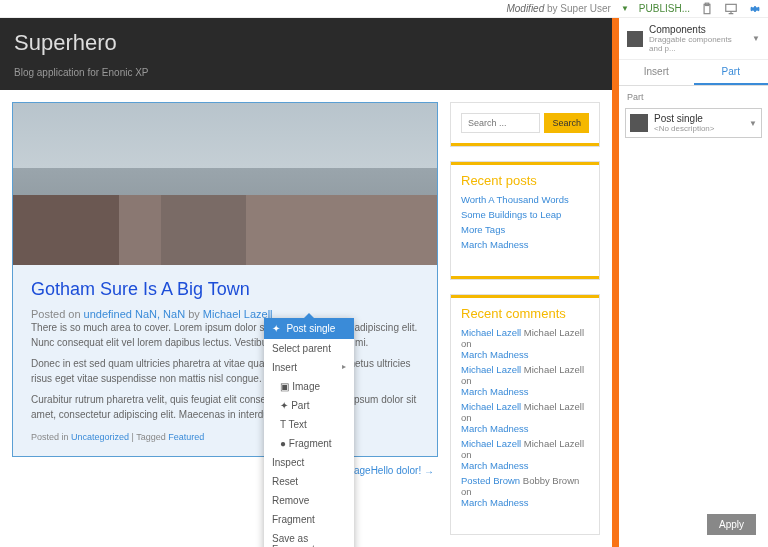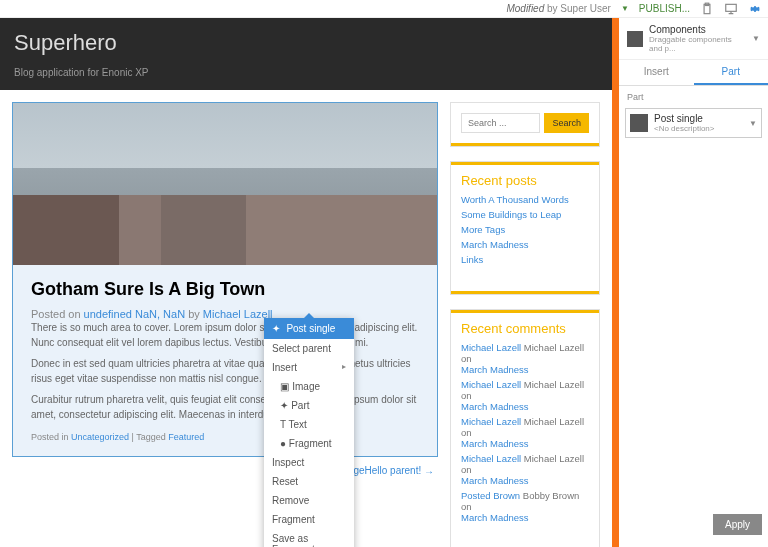--- a/index.html
+++ b/index.html
@@ -11,21 +11,21 @@
 .top .ic:last-child{color:#3a8bd8}
 .main{display:flex;height:529px}
 .canvas{flex:1;position:relative;overflow:hidden}
 .hdr{background:#2a2a2a;color:#ddd;padding:12px 14px}
 .hdr h1{font-size:22px;font-weight:400}.hdr p{font-size:10px;color:#999;margin-top:11px}
 .body{display:flex;gap:12px;padding:12px}
 .article{flex:1;border:1px solid #5a9fd4;background:#eaf2fa}
 .img{height:162px;background:linear-gradient(180deg,#b8c4cc 0%,#c5cfd5 40%,#9aa5ac 40%,#848e94 100%);position:relative;overflow:hidden}
 .img::after{content:"";position:absolute;bottom:0;left:0;right:0;height:70px;background:linear-gradient(90deg,#6b5852 0%,#6b5852 25%,#8a7872 25%,#8a7872 35%,#7a6b66 35%,#7a6b66 55%,#8f7d76 55%,#8f7d76 100%)}
 .ac{padding:14px 18px}
-.ac h2{color:#000000;font-size:18px;font-weight:700;margin-bottom:8px}
+.ac h2{color:#1d4ed8;font-size:18px;font-weight:400;margin-bottom:8px}
 .meta{font-size:11px;color:#888;margin-bottom:0}
 .meta a{color:#3a8bd8;text-decoration:none}
 .ac p{font-size:10px;color:#666;line-height:1.5;margin-bottom:6px}
 .pin{font-size:9px;color:#888;margin-top:10px}.pin a{color:#3a8bd8;text-decoration:none}
 .nav{display:flex;justify-content:flex-end;padding:8px 4px 0;font-size:10px}
 .nav a{color:#3a8bd8;text-decoration:none}
 .side{width:150px}
 .wid{border:1px solid #e0e0e0;background:#fff;margin-bottom:14px}
 .ytop{height:3px;background:#f5b800}
 .sbox{padding:10px;display:flex;gap:4px}
@@ -46,21 +46,21 @@
 .pzi{width:16px;height:16px;background:#555}
 .pht{flex:1}.pht .t{font-size:10px;color:#333}.pht .s{font-size:8px;color:#999}
 .cv2{color:#888;font-size:8px}
 .tabs{display:flex;border-bottom:1px solid #ddd}
 .tab{flex:1;text-align:center;padding:6px;font-size:10px;color:#888}
 .tab.act{color:#3a8bd8;border-bottom:2px solid #3a8bd8}
 .pl{padding:6px 8px;font-size:9px;color:#888}
 .sel{margin:0 6px;border:1px solid #ccc;display:flex;align-items:center;gap:6px;padding:4px}
 .sel .pzi{width:18px;height:18px}
 .sel .t{font-size:10px;color:#333}.sel .s{font-size:8px;color:#999}
-.apply{margin:auto 6px 12px auto;background:#888;color:#fff;border:none;padding:5px 12px;font-size:10px;align-self:flex-end}
+.apply{margin:auto 12px 12px auto;background:#888;color:#fff;border:none;padding:5px 12px;font-size:10px;align-self:flex-end}
 svg{width:14px;height:14px}
 </style>
 </head>
 <body>
 
 <div class="top">
   <span class="mod"><i>Modified</i> <span>by Super User</span></span>
   <span class="cv">▼</span>
   <span class="pub">PUBLISH...</span>
   <span class="ic">
@@ -96,40 +96,39 @@
           <h2>Gotham Sure Is A Big Town</h2>
           <div class="meta"><span>Posted on </span><a>undefined NaN, NaN</a><span> by </span><a>Michael Lazell</a></div>
           <p>There is so much area to cover. Lorem ipsum dolor sit amet, consectetur adipiscing elit. Nunc consequat elit vel lorem dapibus lectus. Vestibulum eget commodo mi.</p>
           <p>Donec in est sed quam ultricies pharetra at vitae quam. Nam dignissim metus ultricies risus eget vitae suspendisse non mattis nisl congue.</p>
           <p>Curabitur rutrum pharetra velit, quis feugiat elit consectetur vitae. Lorem ipsum dolor sit amet, consectetur adipiscing elit. Maecenas in interdum orci.</p>
           <div class="pin"><span>Posted in </span><a>Uncategorized</a><span> | Tagged </span><a>Featured</a></div>
         </div>
       </div>
       <div class="nav">
         <a>← Featured Image</a>
-        <a>Hello parent! →</a>
+        <a>Hello dolor! →</a>
       </div>
     </div>
     <div class="side">
       <div class="wid">
         <div class="sbox">
           <input placeholder="Search ..." style="">
           <button>Search</button>
         </div>
         <div class="ytop"></div>
       </div>
       <div class="wid">
         <div class="ytop"></div>
         <div class="wt">Recent posts</div>
         <div class="wl">
           <div><a>Worth A Thousand Words</a></div>
           <div><a>Some Buildings to Leap</a></div>
           <div><a>More Tags</a></div>
           <div><a>March Madness</a></div>
-          <div><a>Links</a></div>
         </div>
         <div class="ytop"></div>
       </div>
       <div class="wid">
         <div class="ytop"></div>
         <div class="wt">Recent comments</div>
         <div class="wl" id="rc">
               <div><a>Michael Lazell</a><span class="g"> Michael Lazell on </span><br><a>March Madness</a></div>
               <div><a>Michael Lazell</a><span class="g"> Michael Lazell on </span><br><a>March Madness</a></div>
               <div><a>Michael Lazell</a><span class="g"> Michael Lazell on </span><br><a>March Madness</a></div>

